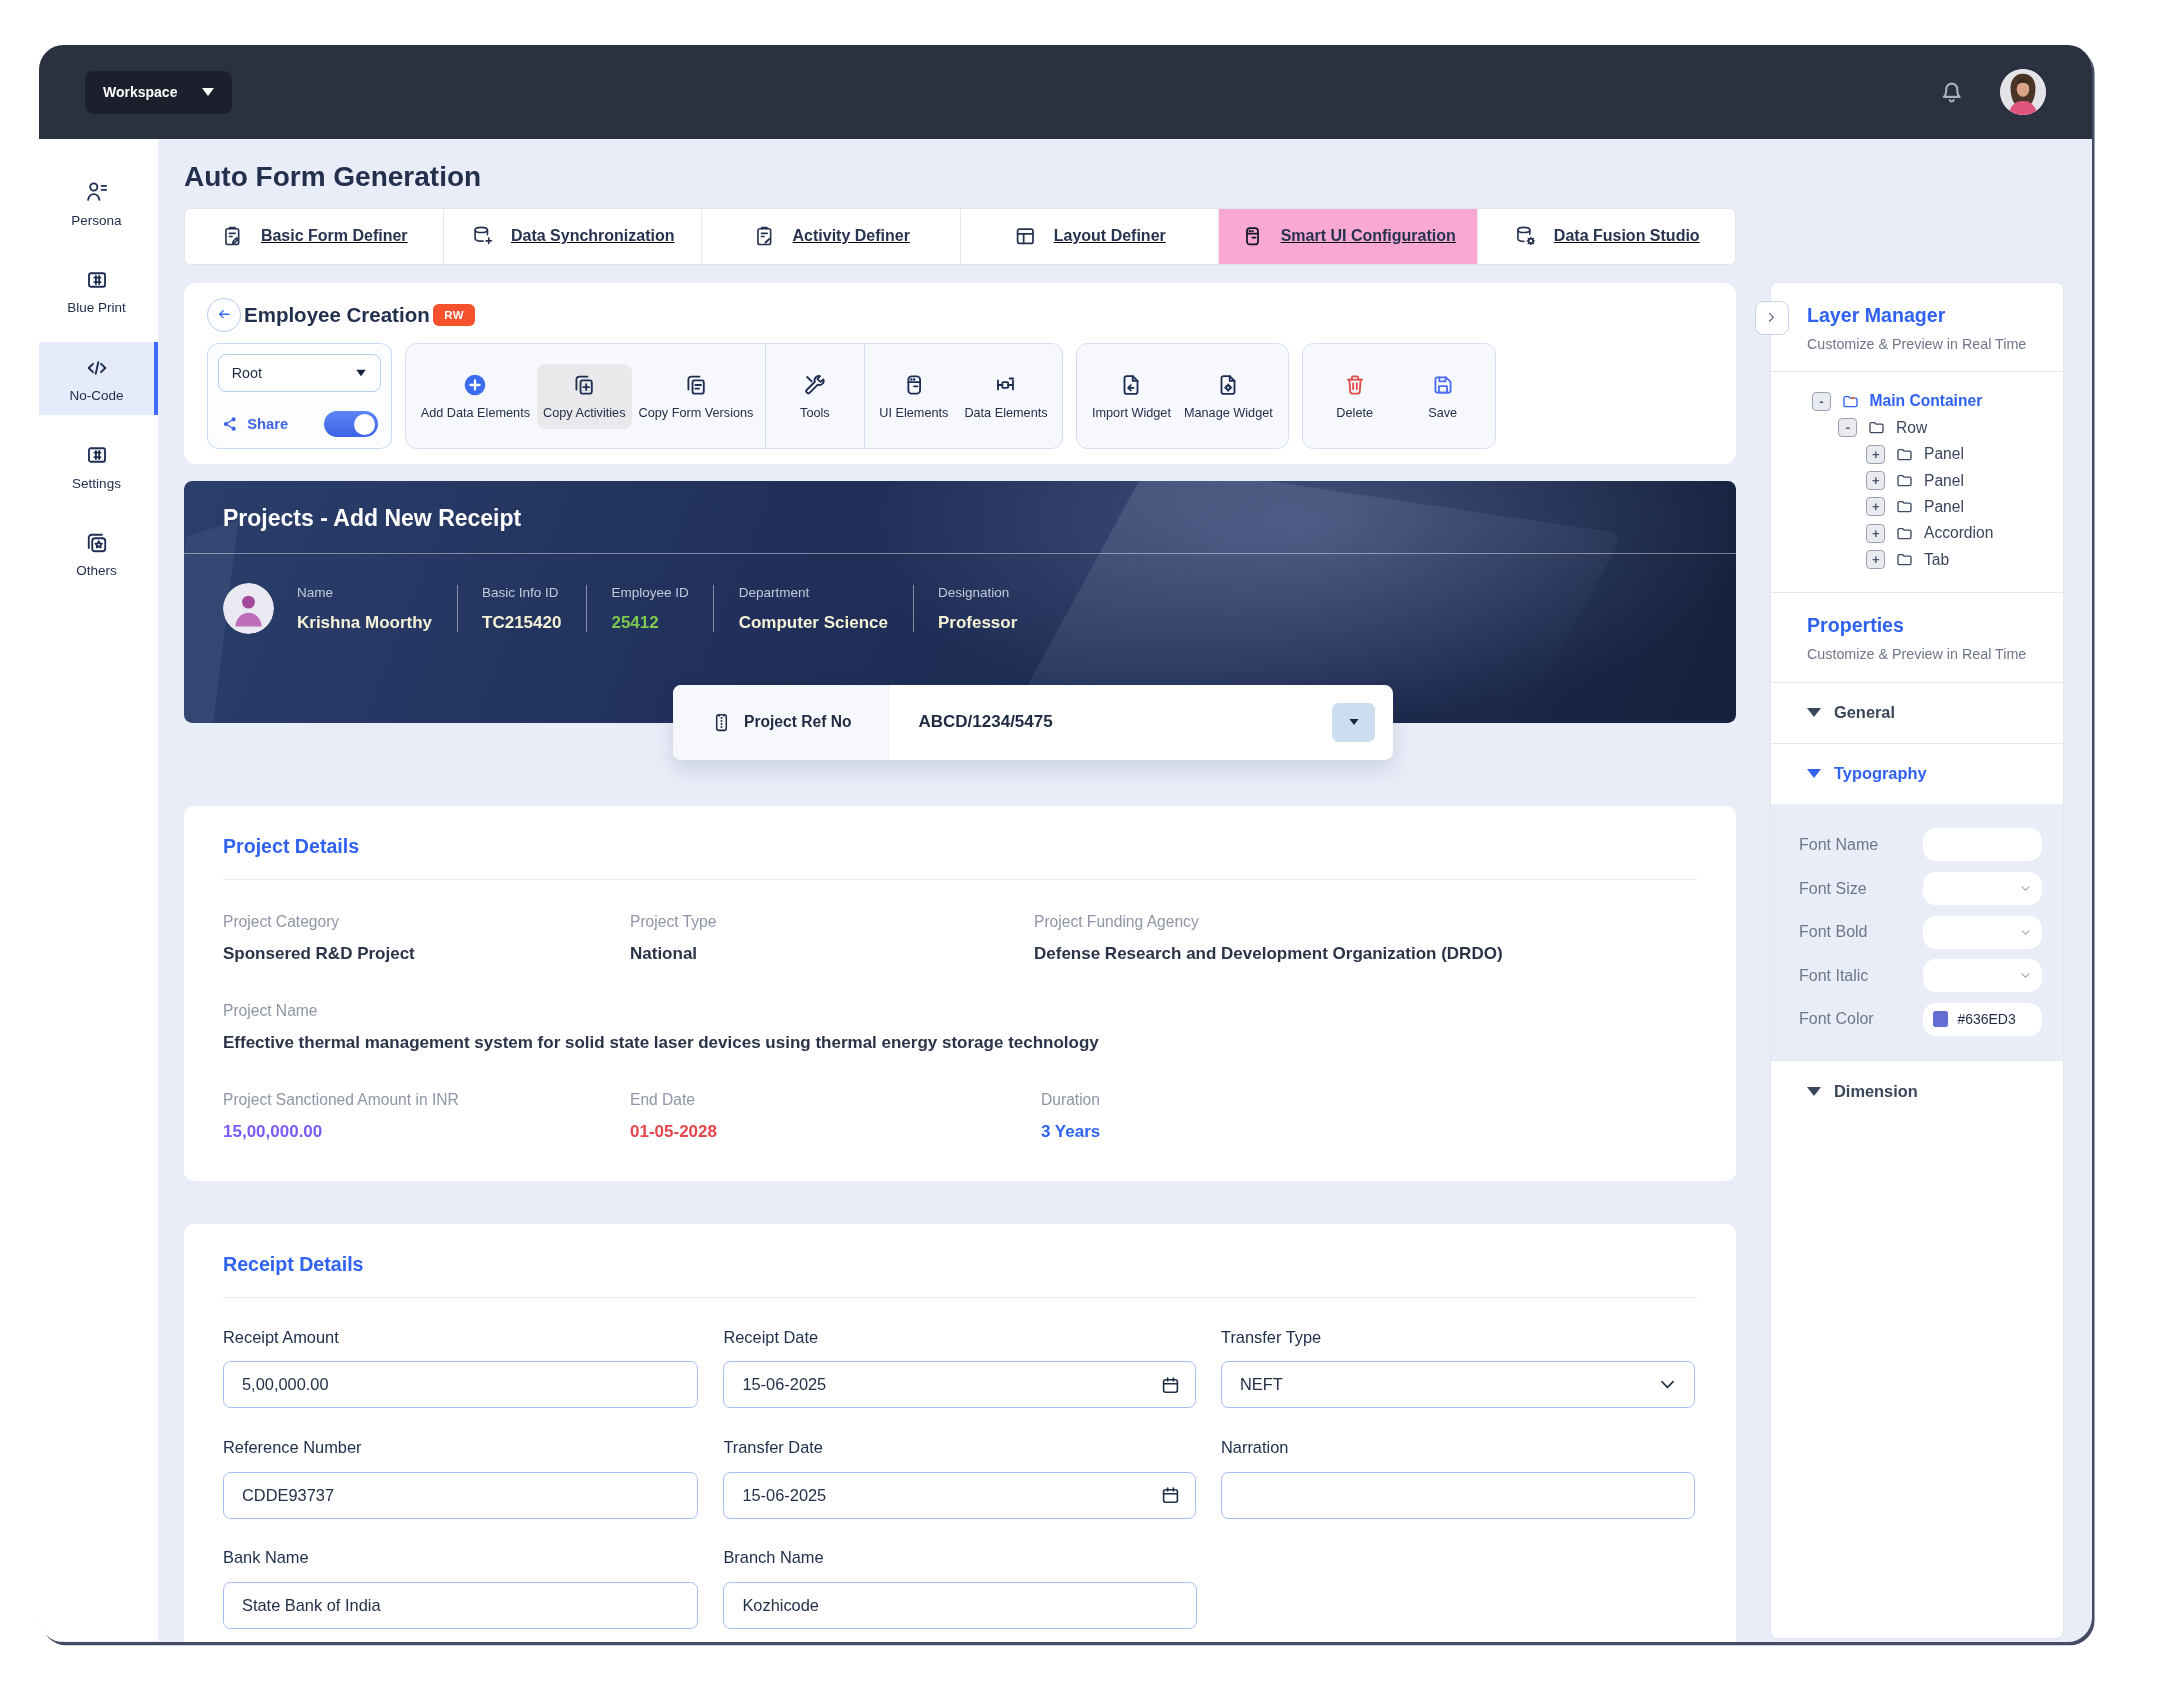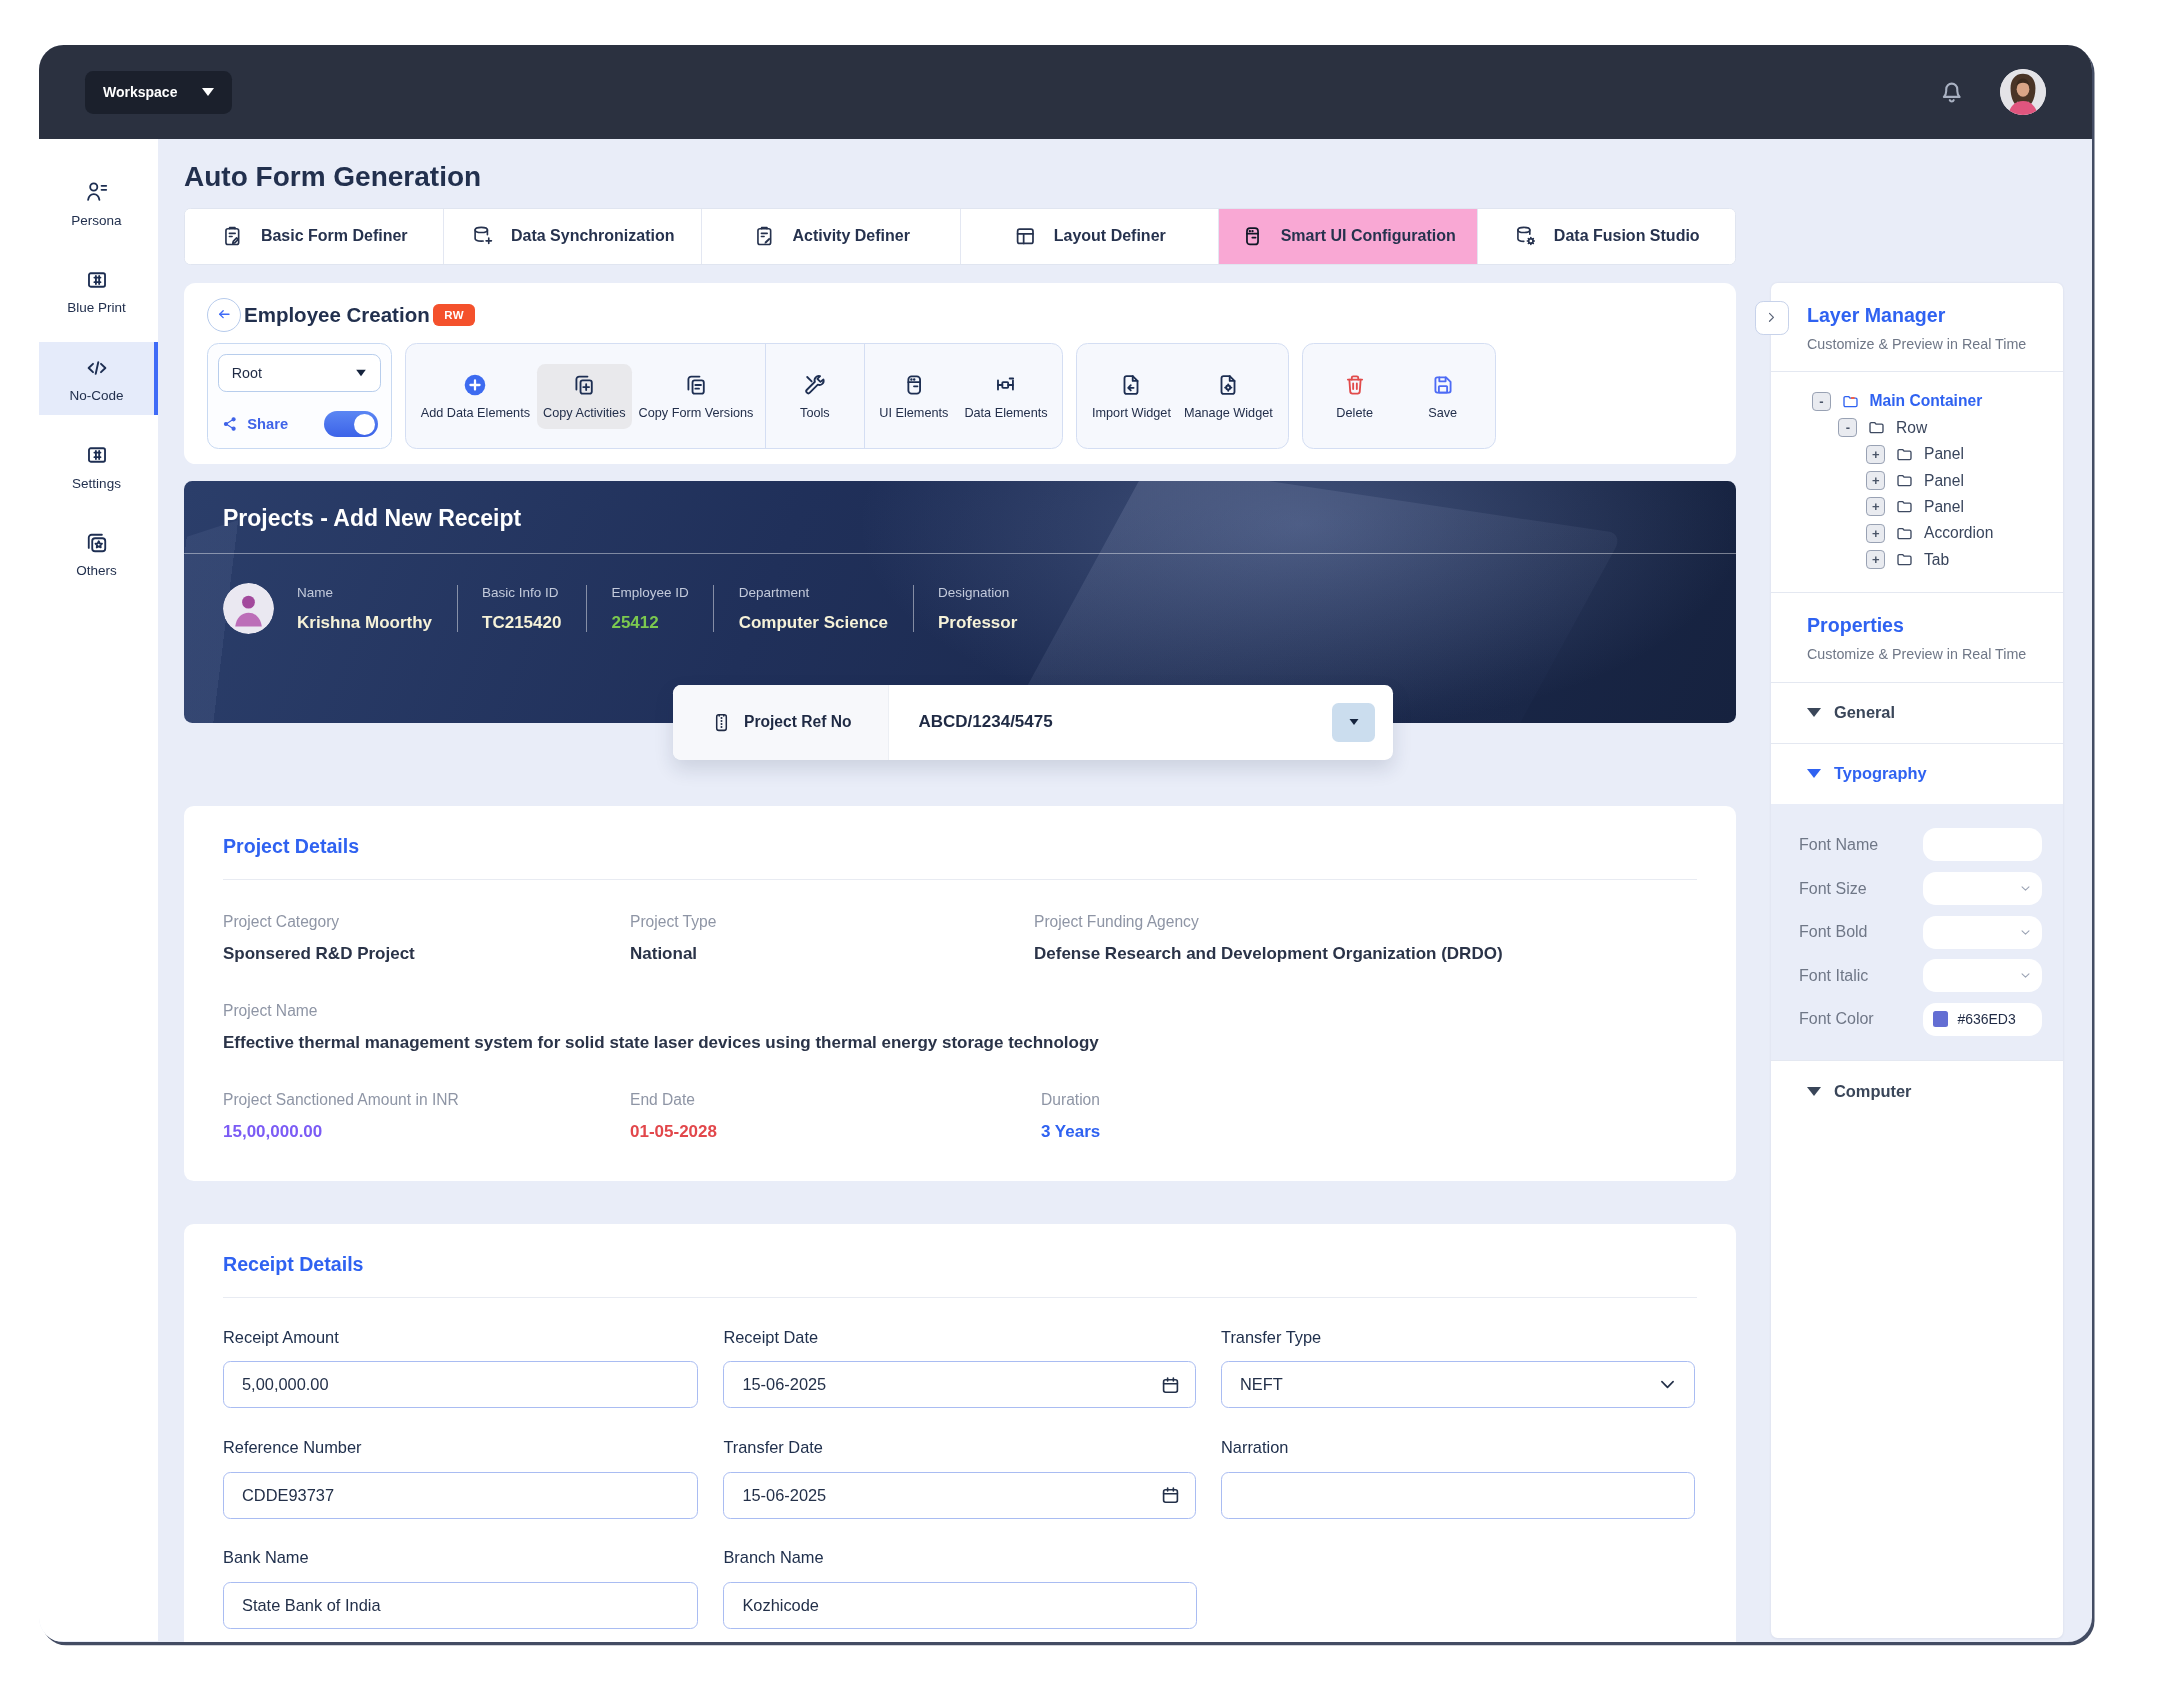--- a/index.html
+++ b/index.html
@@ -25,21 +25,21 @@
   .side-item { display:flex; flex-direction:column; align-items:center; gap:7.4px; padding:12.3px 0; margin-bottom:14.7px;
                color:#1D2E52; cursor:pointer; border-right:4.1px solid transparent; }
   .side-item .sicon { width:26px; height:26px; color:#1D2E52; }
   .side-item .slabel { font-size:13.5px; font-weight:500; color:#22304E; }
   .side-item.active { background:#E5EBFA; border-right:4.1px solid #3F6BF7; }
 
   .content { flex:1; padding:21px 0 0 26px; position:relative; }
   .page-title { font-size:28px; font-weight:700; color:#22304E; line-height:33px; margin-bottom:14.7px; }
 
   
-  .tabs { width:1552px; height:57px; display:flex; background:#fff; border:0.8px solid #E0E5F0; border-radius:6.5px; overflow:hidden; }
+  .tabs { width:1552px; height:57px; display:flex; background:#fff; border:0.8px solid #E0E5F0; border-radius:6.5px; overflow:hidden;text-decoration:underline; }
   .tab { flex:1; display:flex; align-items:center; justify-content:center; gap:16.4px; font-size:16px; font-weight:600;
          color:#26324E; border-right:0.8px solid #E3E7F2; cursor:pointer; background:#fff; }
   .tab:last-child { border-right:none; }
   .tab .ticon { width:24.6px; height:24.6px; }
   .tab.active { background:#f9a8d4; }
   .tab.active .ticon { color:#0F1726; }
 
   .main-row { display:flex; margin-top:18px; align-items:flex-start; }
   .main-col { width:1552px; }
 
@@ -823,21 +823,21 @@
                 <span class="tp-label">Font Color</span>
                 <div class="tp-control">
                   <span class="swatch"></span>
                   <span class="swatch-text">#636ED3</span>
                 </div>
               </div>
             </div>
 
             <div class="sec-row" style="border-bottom:none">
               <span class="tri"></span>
-              <span class="sec-label">Computer</span>
+              <span class="sec-label">Dimension</span>
             </div>
           </aside>
         </div>
       </div>
     </div>
   </div>
 </div>
 
 
 </body></html>

